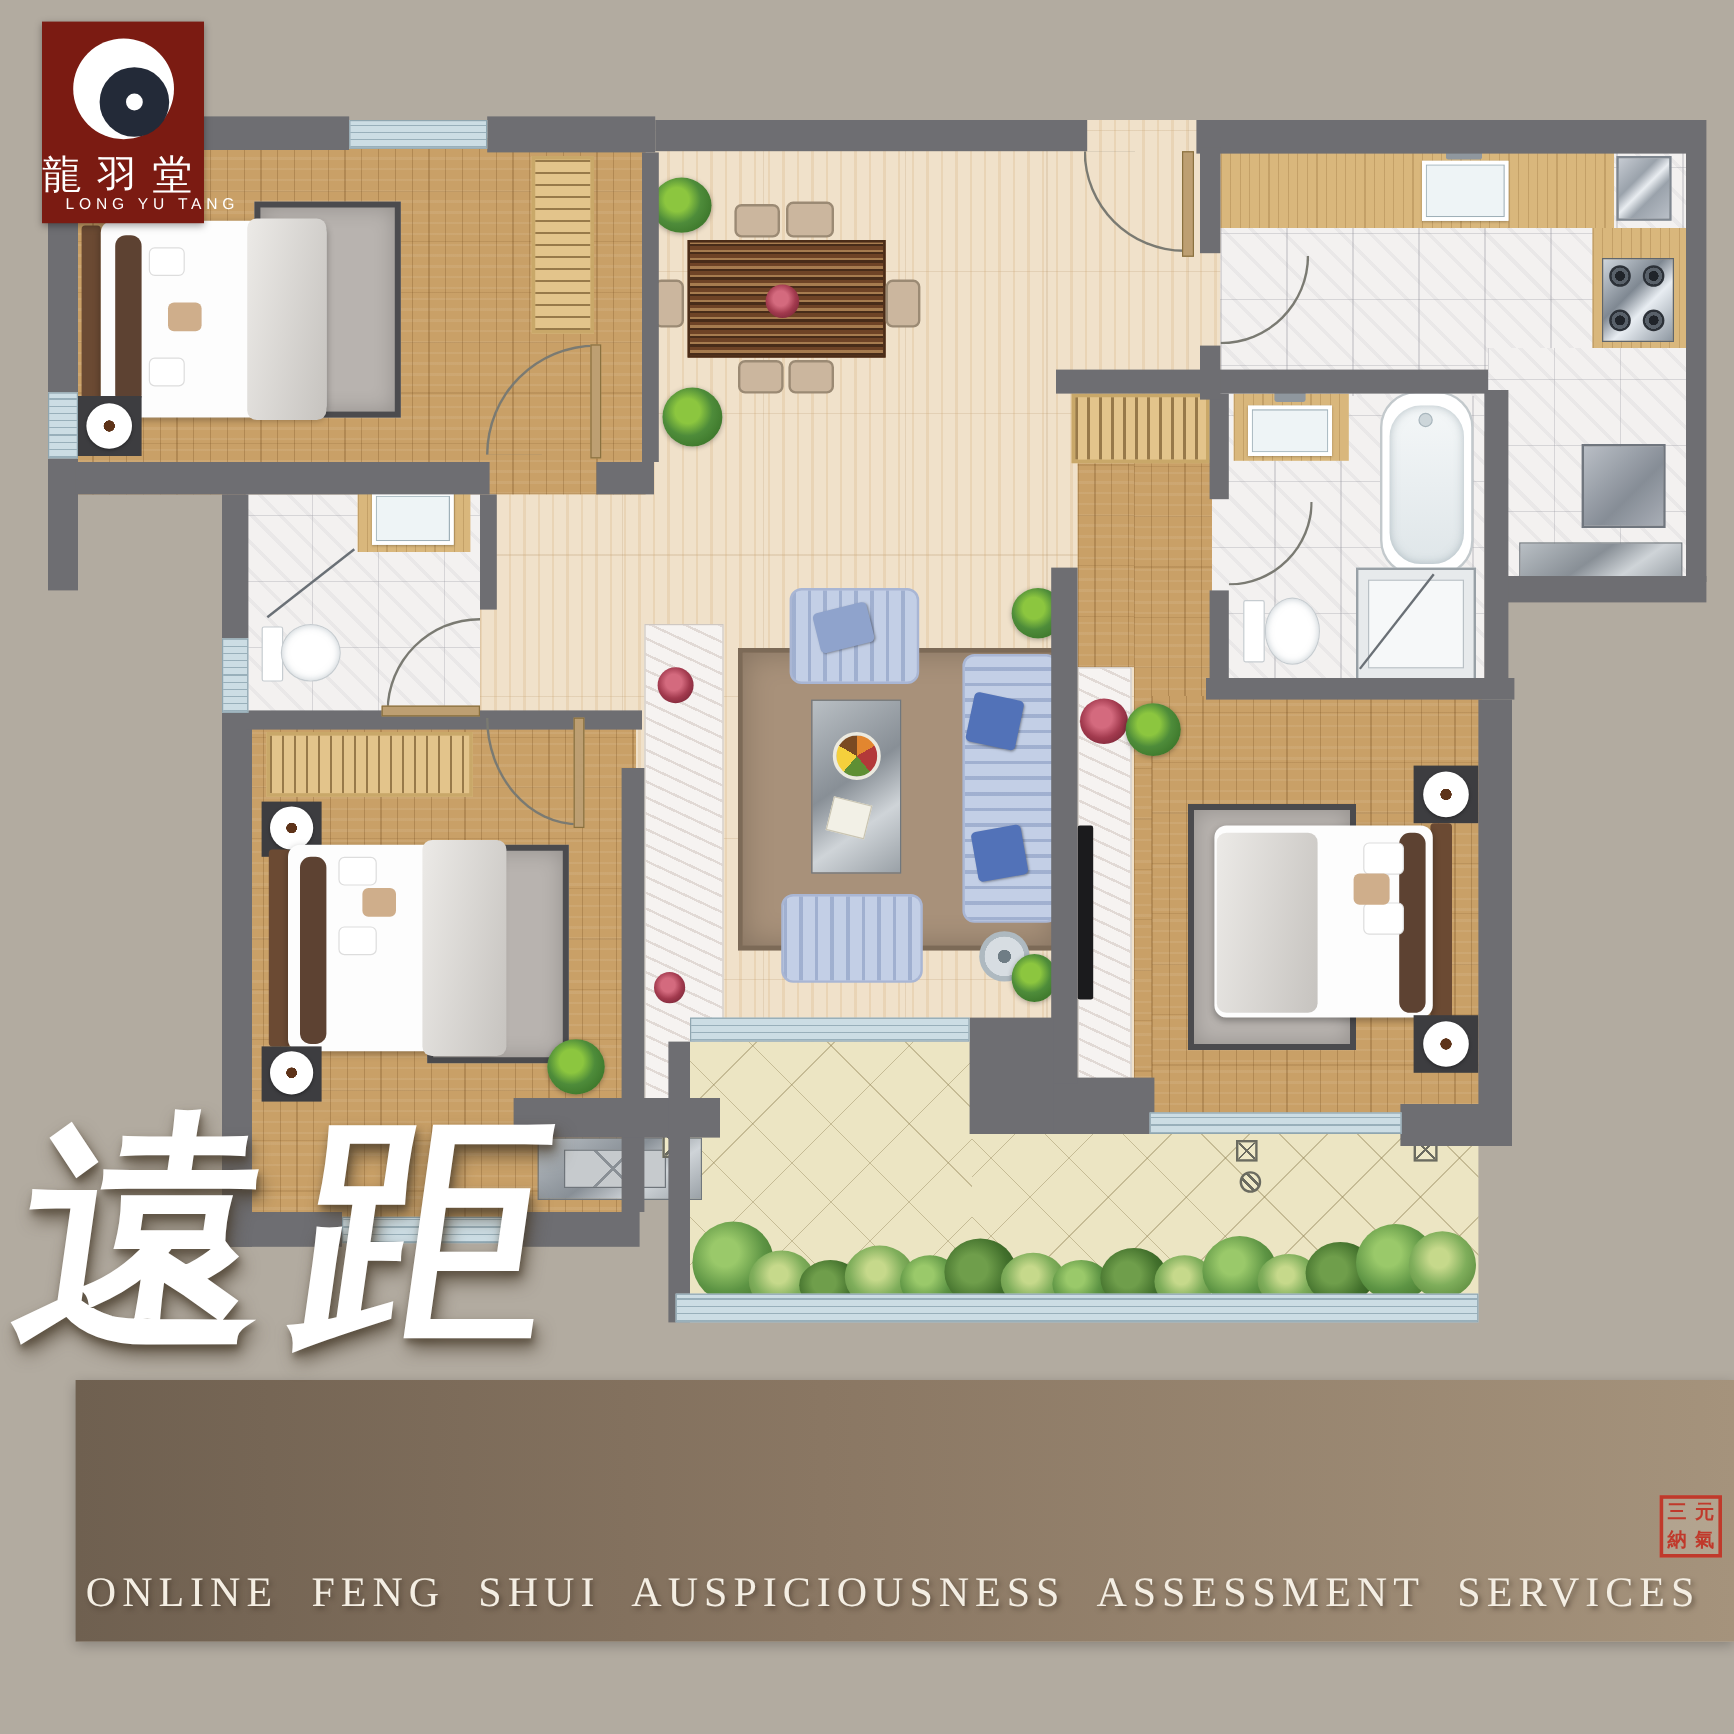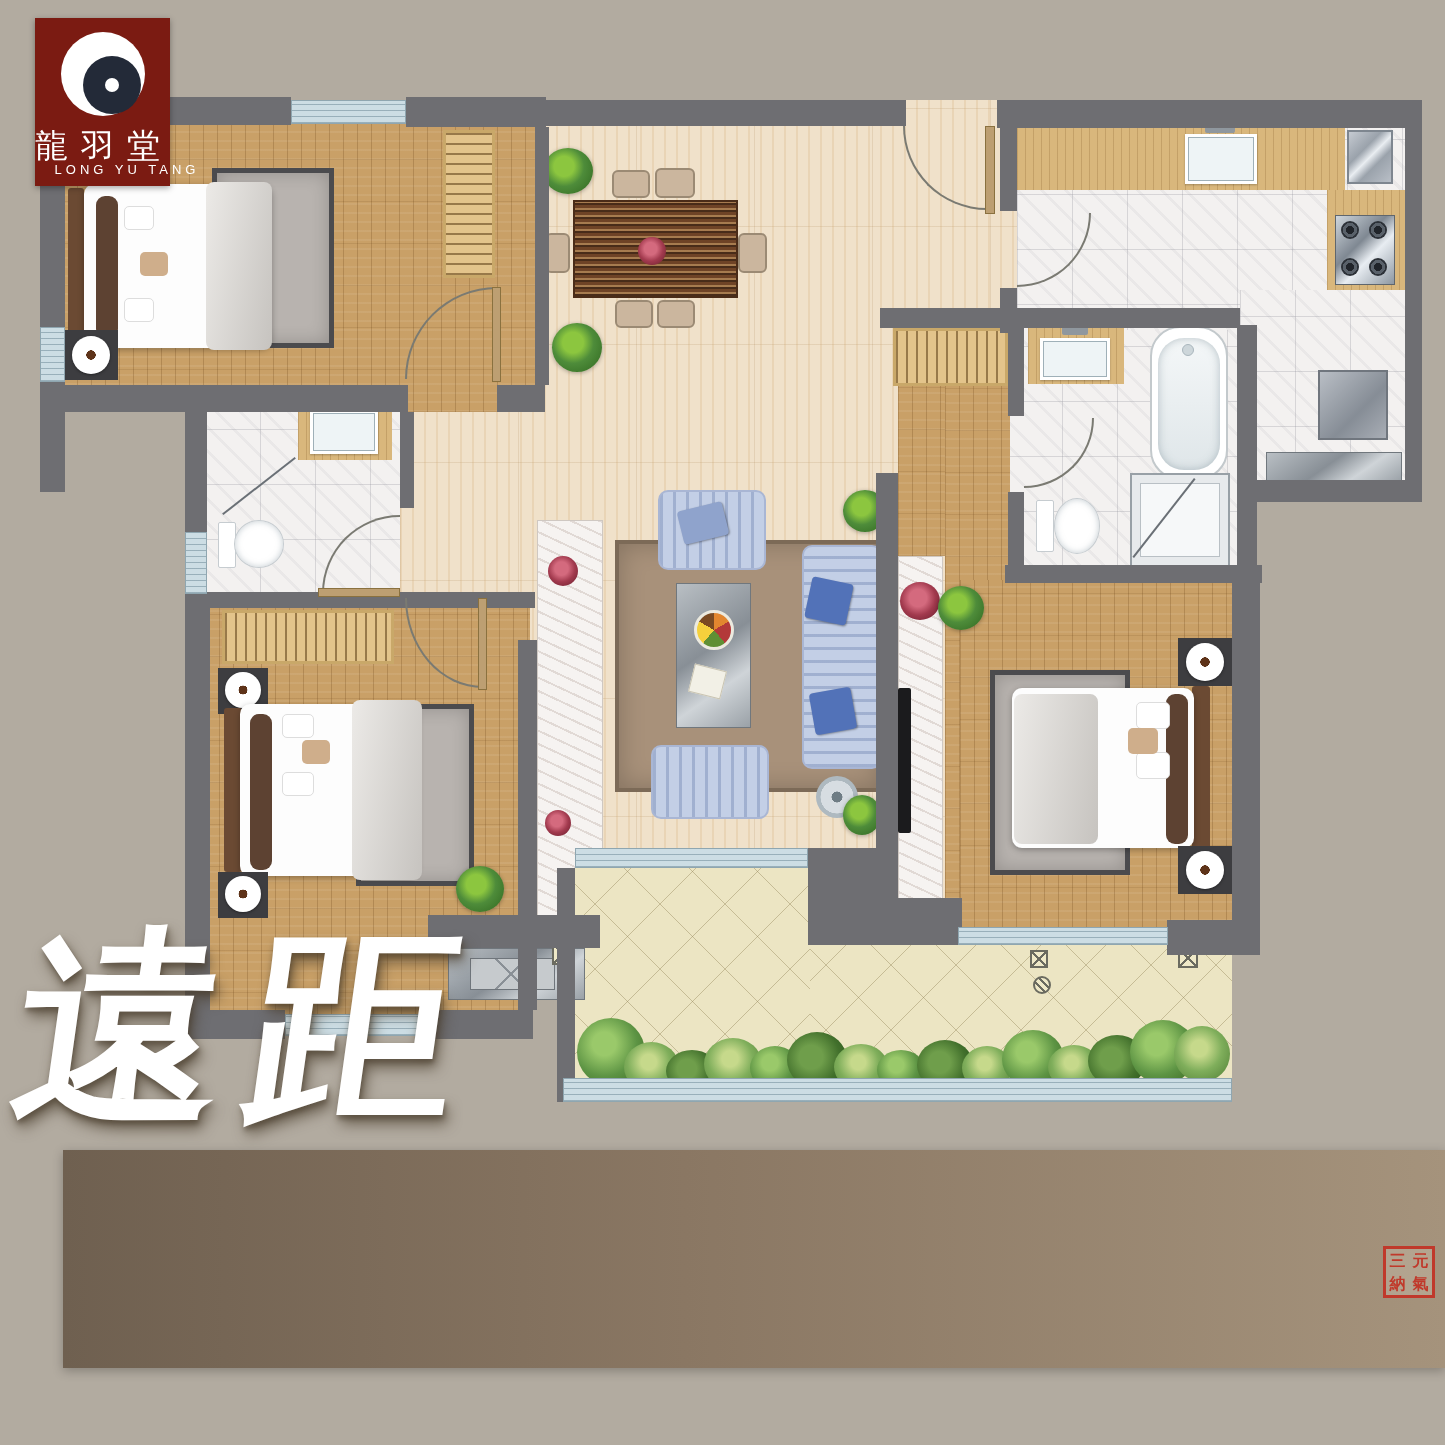--- a/index.html
+++ b/index.html
@@ -325,20 +325,21 @@
       <div class="a yyIn" style="left:22px;top:24px;width:58px;height:58px;"></div>
       <div class="a yyDot" style="left:44px;top:46px;width:14px;height:14px;"></div>
     </div>
     <div class="a logoHanzi" style="left:0;top:106px;width:135px;">龍羽堂</div>
     <div class="a logoLatin" style="left:0;top:144px;width:146px;margin-left:19px;">LONG YU TANG</div>
   </div>
 
   <div class="a watermark" style="left:18px;top:925px;">遠距</div>
 
   <div class="a banner" style="left:63px;top:1150px;width:1382px;height:218px;">
+    <div class="a bannerEn" style="right:28px;top:157px;">ONLINE FENG SHUI AUSPICIOUSNESS ASSESSMENT SERVICES</div>
     <div class="a seal" style="left:1320px;top:96px;width:52px;height:52px;">
       <span>三</span>
       <span>元</span>
       <span>納</span>
       <span>氣</span>
     </div>
   </div>
 
 </div>
 

